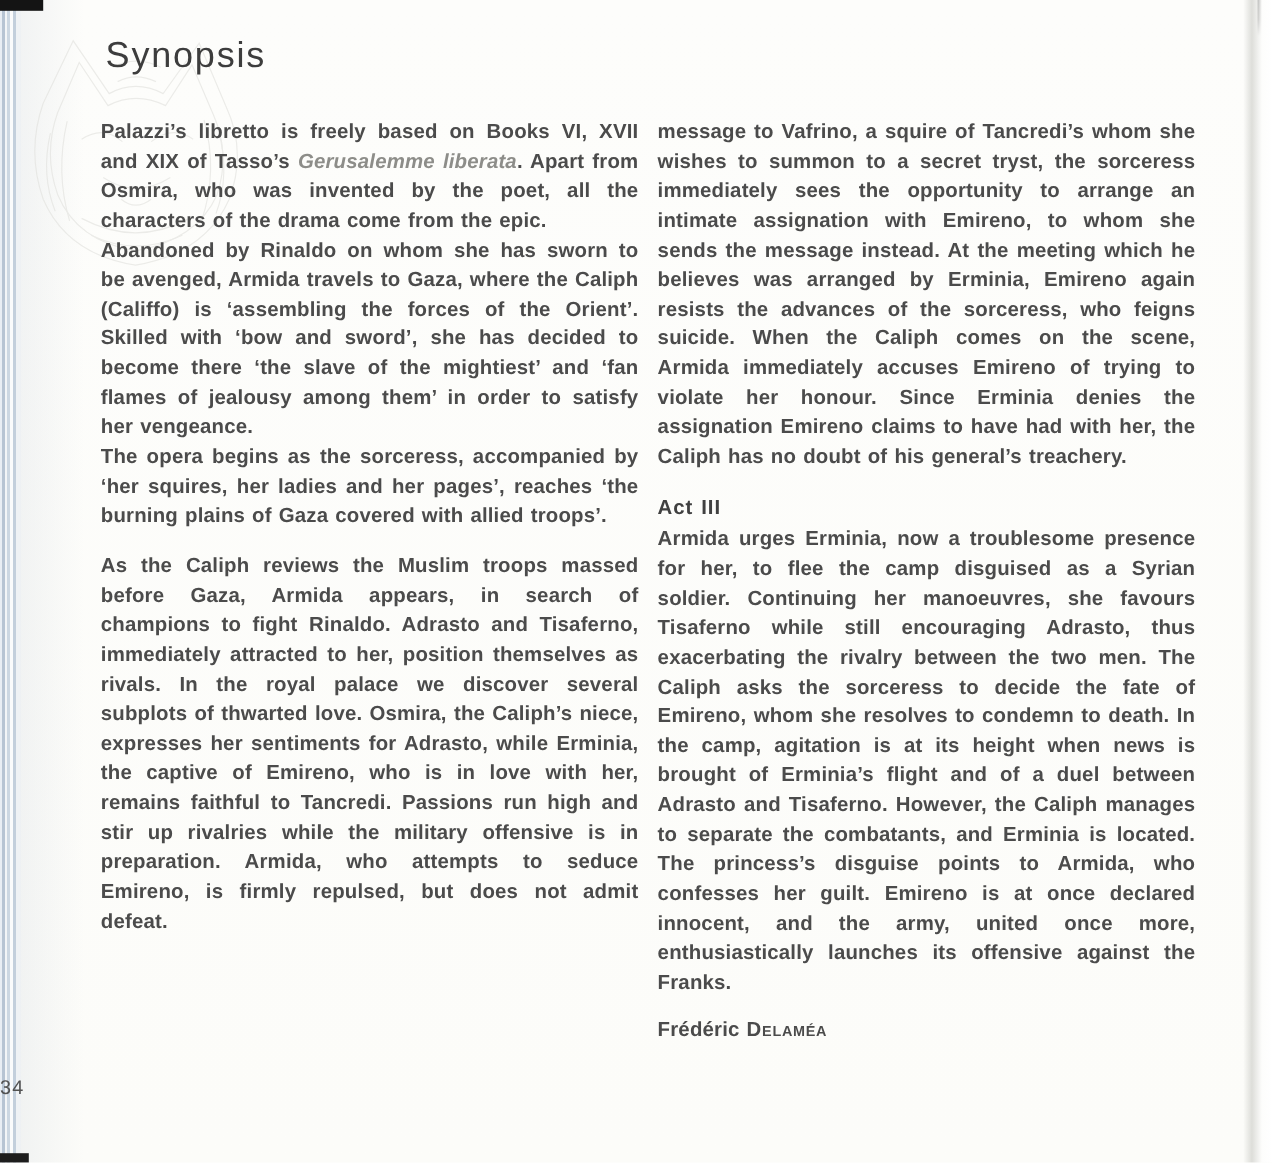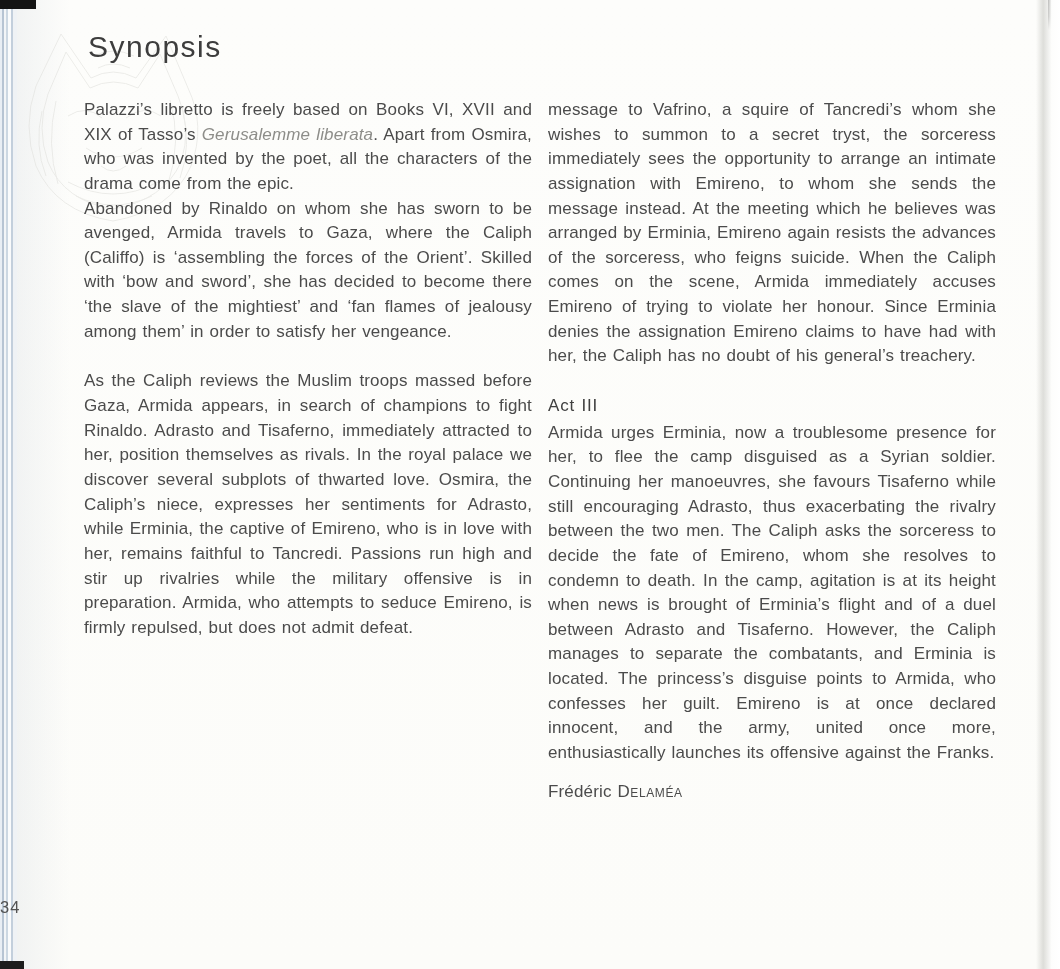--- a/index.html
+++ b/index.html
@@ -42,29 +42,29 @@
     background: linear-gradient(90deg, rgba(193,193,187,0) 0%, rgba(183,184,178,0.45) 30%, #fdfdfc 65%, #ffffff 100%);
   }
   
   .watermark { position: absolute; left: 6px; top: 16px; opacity: 0.55; pointer-events: none; }
 
   .content { position: absolute; left: 84px; top: 30px; width: 916px; }
   .title {
     margin: 0 0 34px 4px;
     font-size: 30px; font-weight: 400; color: #3d3d3d; letter-spacing: 1.5px;
   }
-  .columns { display: flex; gap: 16px; }
+  .columns { display: flex; gap: 16px; font-weight: bold; }
   .col {
     width: 448px;
     color: #4b4b4b; font-size: 17px; line-height: 1.45;
     text-align: justify; letter-spacing: 0.15px; word-spacing: 1px;
   }
   .col p { margin: 0; }
   .italic-title { font-style: italic; color: #8d8d89; }
-  .act-block { margin-top: 25px; }
+  .act-block { margin-top: 17px; }
   .act-heading { color: #404040; letter-spacing: 0.8px; margin-bottom: 2px; }
   .signature { margin-top: 14px; text-align: left; padding-right: 4px; color: #4b4b4b; }
   .smallcaps { font-variant: small-caps; letter-spacing: 0.6px; }
   .page-number {
     position: absolute; left: 0; right: 0; bottom: 52px;
     text-align: left; color: #525252; font-size: 16.5px; letter-spacing: 1px;
   }
 </style>
 </head>
 <body>
@@ -91,20 +91,21 @@
   <div class="right-edge"></div>
 
   <div class="content">
     <h1 class="title">Synopsis</h1>
 
     <div class="columns">
 
       <div class="col">
         <p><span>Palazzi’s libretto is freely based on Books VI, XVII and XIX of Tasso’s </span><span class="italic-title">Gerusalemme liberata</span><span>. Apart from Osmira, who was invented by the poet, all the characters of the drama come from the epic.</span></p>
         <p>Abandoned by Rinaldo on whom she has sworn to be avenged, Armida travels to Gaza, where the Caliph (Califfo) is ‘assembling the forces of the Orient’. Skilled with ‘bow and sword’, she has decided to become there ‘the slave of the mightiest’ and ‘fan flames of jealousy among them’ in order to satisfy her vengeance.</p>
+        <p>The opera begins as the sorceress, accompanied by ‘her squires, her ladies and her pages’, reaches ‘the burning plains of Gaza covered with allied troops’.</p>
 
         <div class="act-block">
           <p>As the Caliph reviews the Muslim troops massed before Gaza, Armida appears, in search of champions to fight Rinaldo. Adrasto and Tisaferno, immediately attracted to her, position themselves as rivals. In the royal palace we discover several subplots of thwarted love. Osmira, the Caliph’s niece, expresses her sentiments for Adrasto, while Erminia, the captive of Emireno, who is in love with her, remains faithful to Tancredi. Passions run high and stir up rivalries while the military offensive is in preparation. Armida, who attempts to seduce Emireno, is firmly repulsed, but does not admit defeat.</p>
         </div>
 
         <div class="act-block">
         </div>
       </div>
 
       <div class="col">

